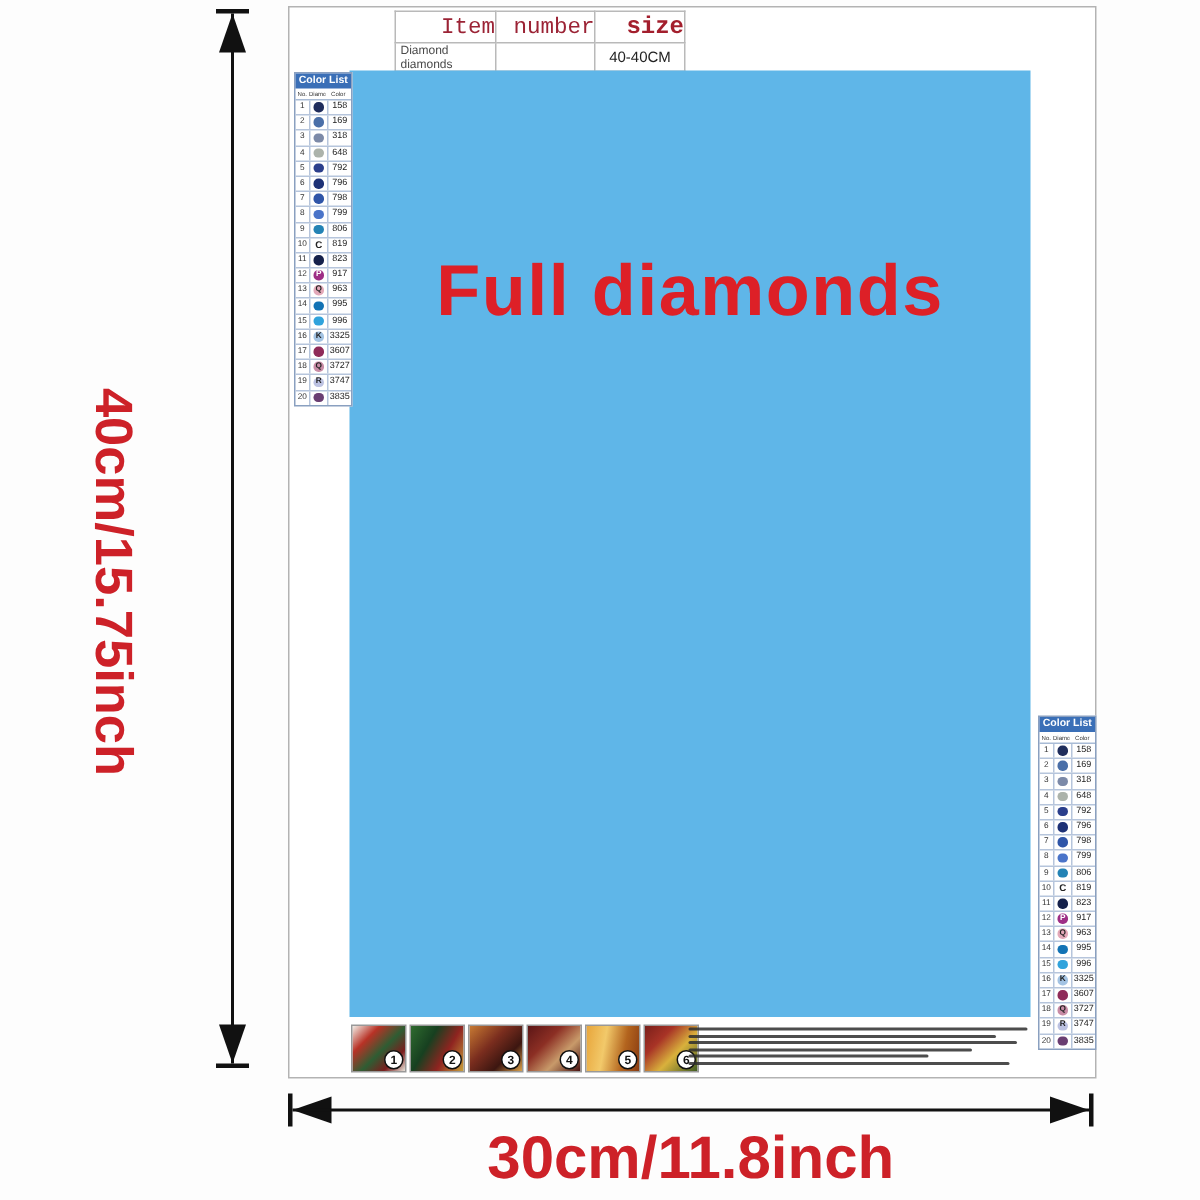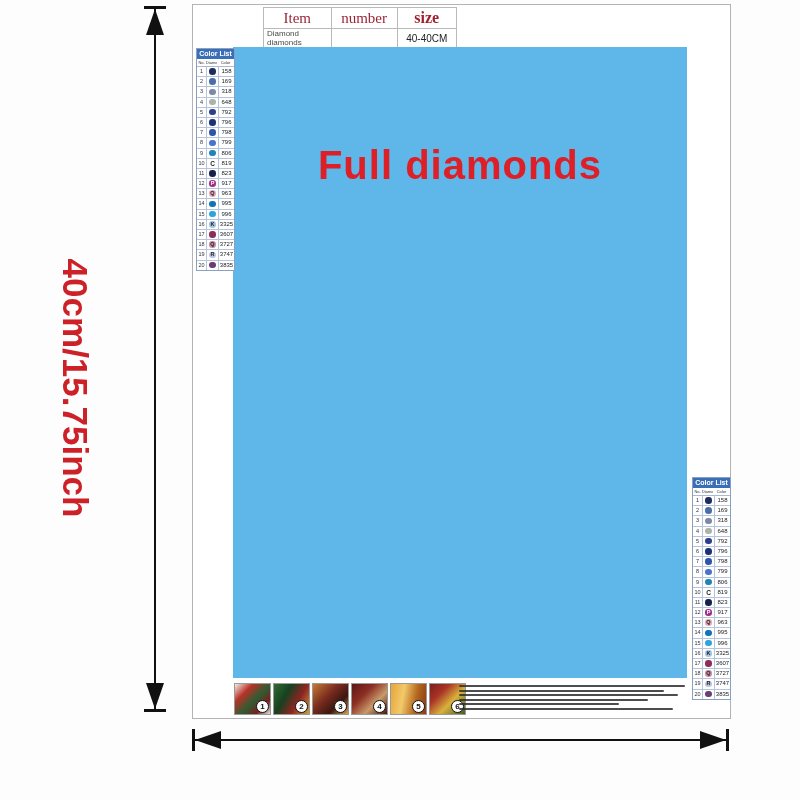--- a/index.html
+++ b/index.html
@@ -7,32 +7,32 @@
          font-family:"Liberation Sans",sans-serif;}
 
   
   .sheet{position:absolute;left:192px;top:4px;width:537px;height:713px;
          background:#ffffff;border:1px solid #b3b3b3;}
 
   
   .item-table{position:absolute;left:263px;top:7px;width:194px;border-collapse:collapse;
               background:#fff;}
   .item-table td{border:1px solid #b9b9b9;padding:0;}
-  .it-head td{height:20px;font-family:Liberation Serif, serif;color:#9b2335;
-              font-size:15px;text-align:center;vertical-align:middle;}
+  .it-head td{height:20px;font-family:Liberation Mono, monospace;color:#9b2335;
+              font-size:15px;text-align:right;vertical-align:middle;}
   .it-head .size-cell{font-weight:bold;font-size:16px;color:#a31f2d;}
   .it-data td{height:14px;font-size:8px;color:#4a4a4a;vertical-align:middle;}
   .it-data .name-cell{padding-left:3px;}
   .it-data .size-val{font-size:10px;color:#222;text-align:center;}
   .col-item{width:68px;}.col-number{width:66px;}.col-size{width:60px;}
 
   
   .paste-area{position:absolute;left:233px;top:47px;width:454px;height:631px;
               background:#5fb6e8;display:flex;flex-direction:column;align-items:center;}
-  .paste-line1{margin-top:96px;font-size:40px;font-weight:bold;color:#dd2027;
+  .paste-line1{margin-top:120px;font-size:48px;font-weight:bold;color:#dd2027;
                letter-spacing:1px;white-space:nowrap;}
   .paste-line2{margin-top:58px;font-size:56px;font-weight:bold;color:#dd2027;
                white-space:nowrap;}
 
   
   .color-list{position:absolute;width:37px;background:#fff;border:1px solid #8aa0c0;
               font-family:"Liberation Sans",sans-serif;}
   .cl-left{left:196px;top:48px;}
   .cl-right{left:692px;top:477px;}
   .cl-title{height:10px;line-height:10px;background:#3a6fb7;color:#fff;font-size:7px;
@@ -498,14 +498,15 @@
 
   <div class="harrow">
     <div class="cap left"></div>
     <div class="head-left"></div>
     <div class="line"></div>
     <div class="head-right"></div>
     <div class="cap right"></div>
   </div>
 
   <div class="dim-height">40cm/15.75inch</div>
+  <div class="dim-width">30cm/11.8inch</div>
 
 </div>
 
 </body></html>

